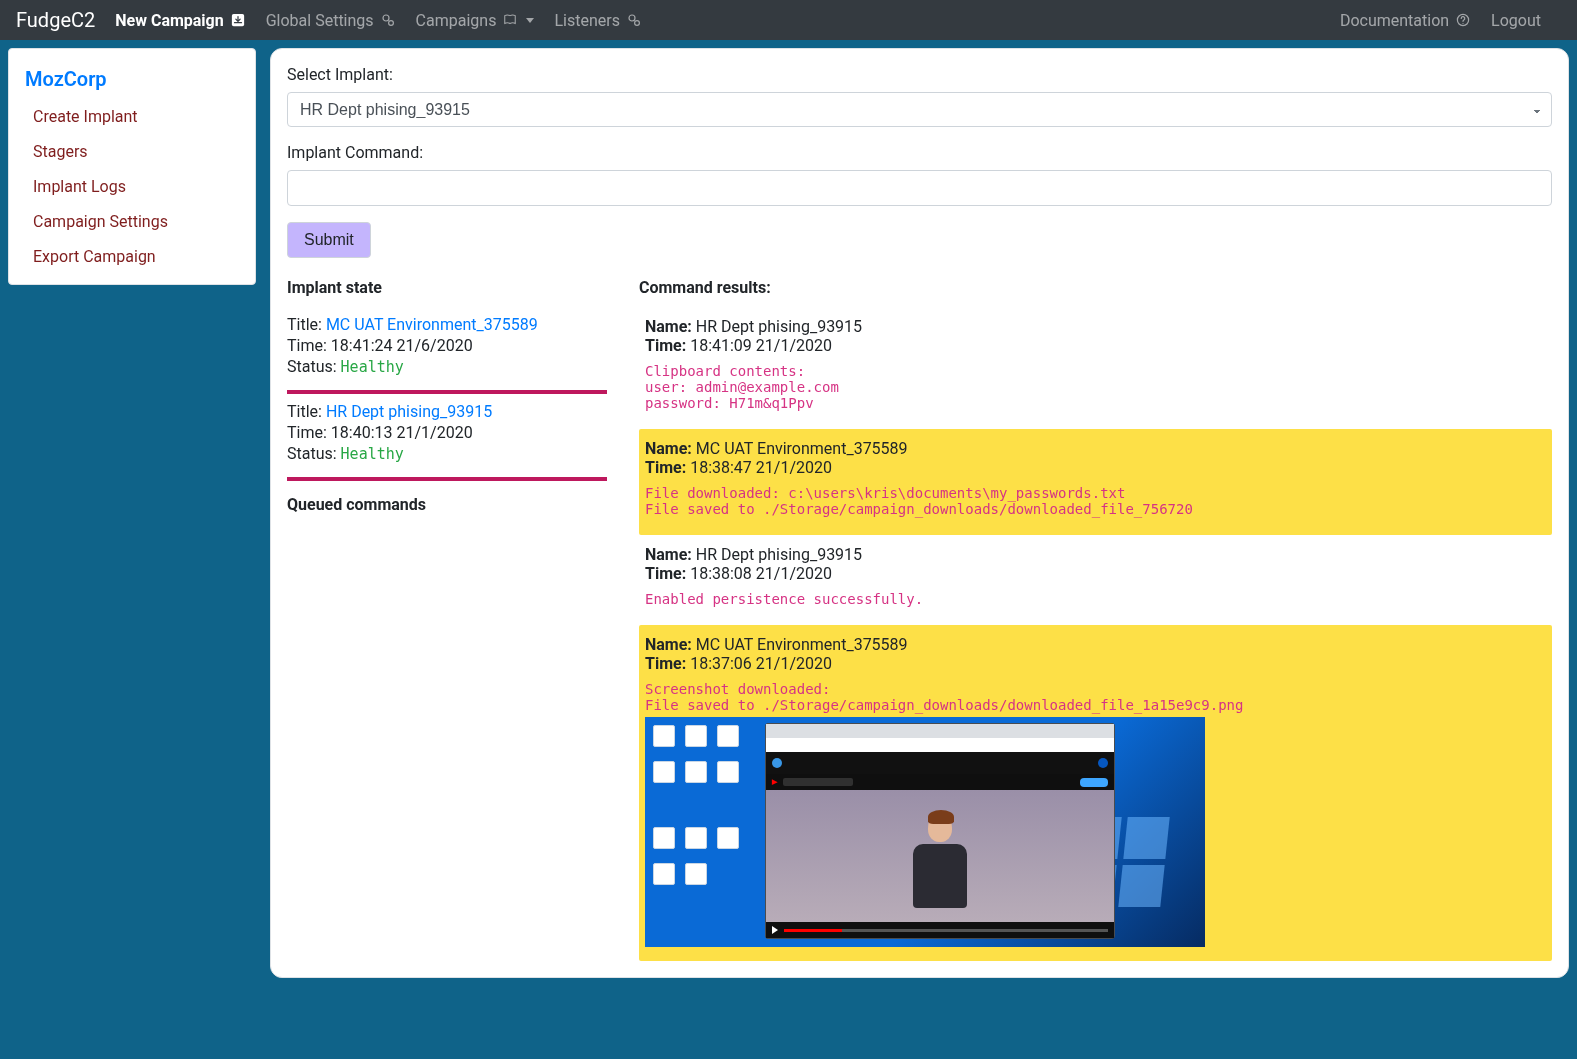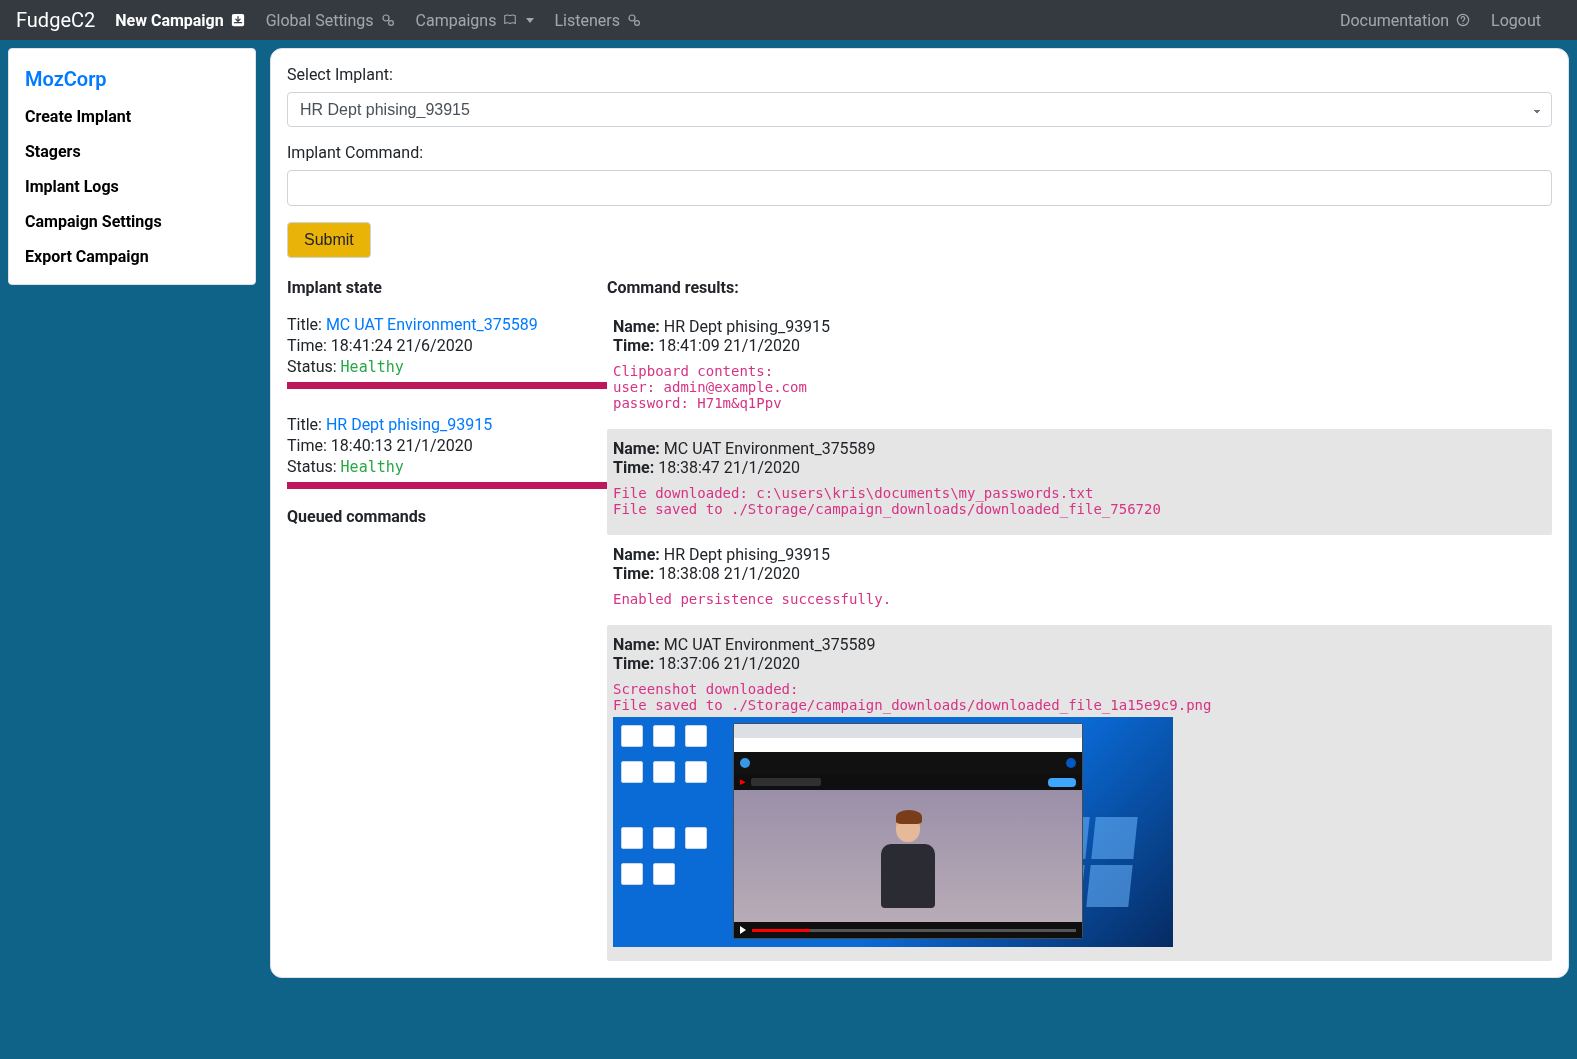--- a/index.html
+++ b/index.html
@@ -44,25 +44,24 @@
   }
   .sidebar h5 {
     margin:0;
     padding:8px 16px;
     font-size:20px;
     font-weight:600;
     color:#007bff;
   }
   .sidebar a {
     display:block;
-    padding:8px 16px;
-    color:#000000;
+    padding:8px 24px;
+    color:#7f1d1d;
     text-decoration:none;
     font-size:16px;
-    font-weight:bold;
   }
   .main {
     background:#fff;
     border:1px solid #dee2e6;
     border-radius:12px;
     flex:1;
     padding:16px;
   }
   .form-group { margin-bottom:16px; }
   .form-label { display:block; margin-bottom:8px; color:#212529; }
@@ -76,41 +75,41 @@
     color:#495057;
   }
   .form-select {
     appearance:none;
     background-image: linear-gradient(45deg, transparent 50%, #6c757d 50%), linear-gradient(135deg, #6c757d 50%, transparent 50%);
     background-position: calc(100% - 14px) 17px, calc(100% - 10px) 17px;
     background-size: 4px 4px, 4px 4px;
     background-repeat:no-repeat;
   }
   .btn-submit {
-    background:#eab308;
+    background:#c4b5fd;
     border:1px solid #ced4da;
     border-radius:4px;
     padding:8px 16px;
     font-size:16px;
     color:#212529;
     cursor:pointer;
   }
 
-  .cols { display:flex; margin-top:20px; }
+  .cols { display:flex; gap:32px; margin-top:20px; }
   .col-left { width:320px; flex-shrink:0; }
   .col-right { flex:1; }
   h6.section { font-size:16px; font-weight:700; margin:0 0 10px 0; }
 
-  .implant-block { border-bottom:7px solid #be185d; padding:6px 0 4px 0; margin-bottom:18px; }
+  .implant-block { border-bottom:4px solid #be185d; padding:6px 0 12px 0; margin-bottom:0; }
   .implant-block .line { margin:2px 0; }
   .implant-block a { color:#007bff; text-decoration:none; }
   .status-healthy { color:#28a745; font-family: SFMono-Regular, Menlo, Monaco, Consolas, monospace; font-size:15px; }
 
   .result-entry { padding:10px 6px 14px 6px; border-radius:2px; margin-bottom:0px; }
-  .result-entry.alt { background:#e5e5e5; }
+  .result-entry.alt { background:#fde047; }
   .result-entry .meta { margin-bottom:8px; }
   .result-entry .meta b { font-weight:700; }
   .code-output {
     font-family: SFMono-Regular, Menlo, Monaco, Consolas, monospace;
     font-size:14px;
     color:#d63384;
     white-space:pre-wrap;
     margin:4px 0;
   }
 

